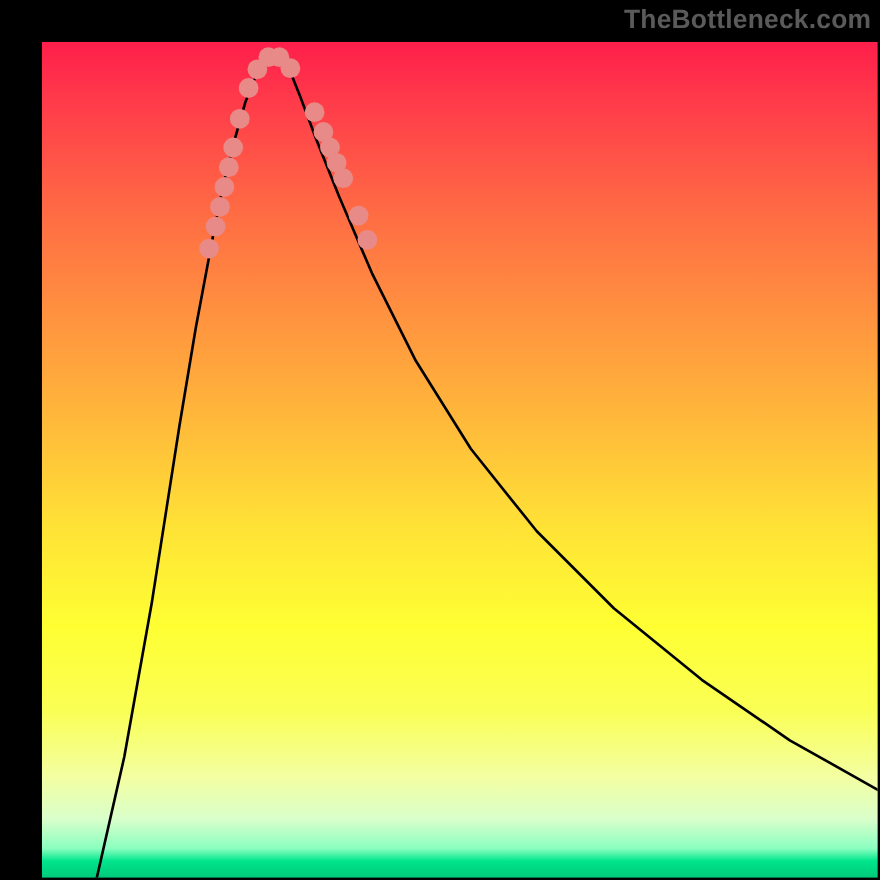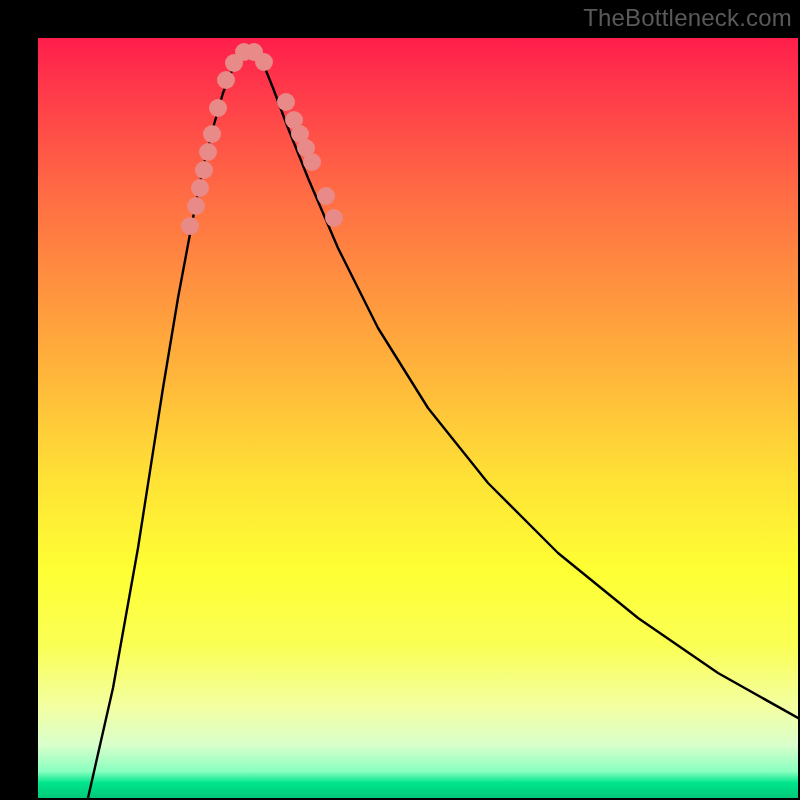--- a/index.html
+++ b/index.html
@@ -48,21 +48,21 @@
       #00e58c 98%,
       #00c97a 100%
     );
   }
   .watermark {
     position: absolute;
     top: 4px;
     right: 8px;
     font-family: Arial, Helvetica, sans-serif;
     font-size: 24px;
-    font-weight: 400;
+    font-weight: 700;
     color: #5a5a5a;
     letter-spacing: 0.2px;
     user-select: none;
   }
   svg.curve {
     position: absolute;
     left: 0;
     top: 0;
     width: 760px;
     height: 760px;

